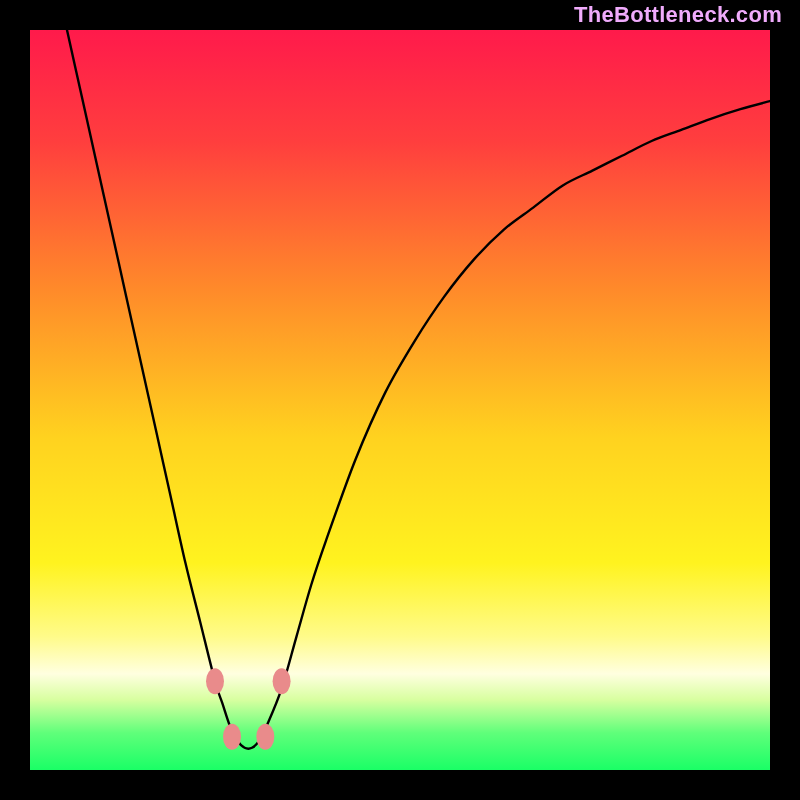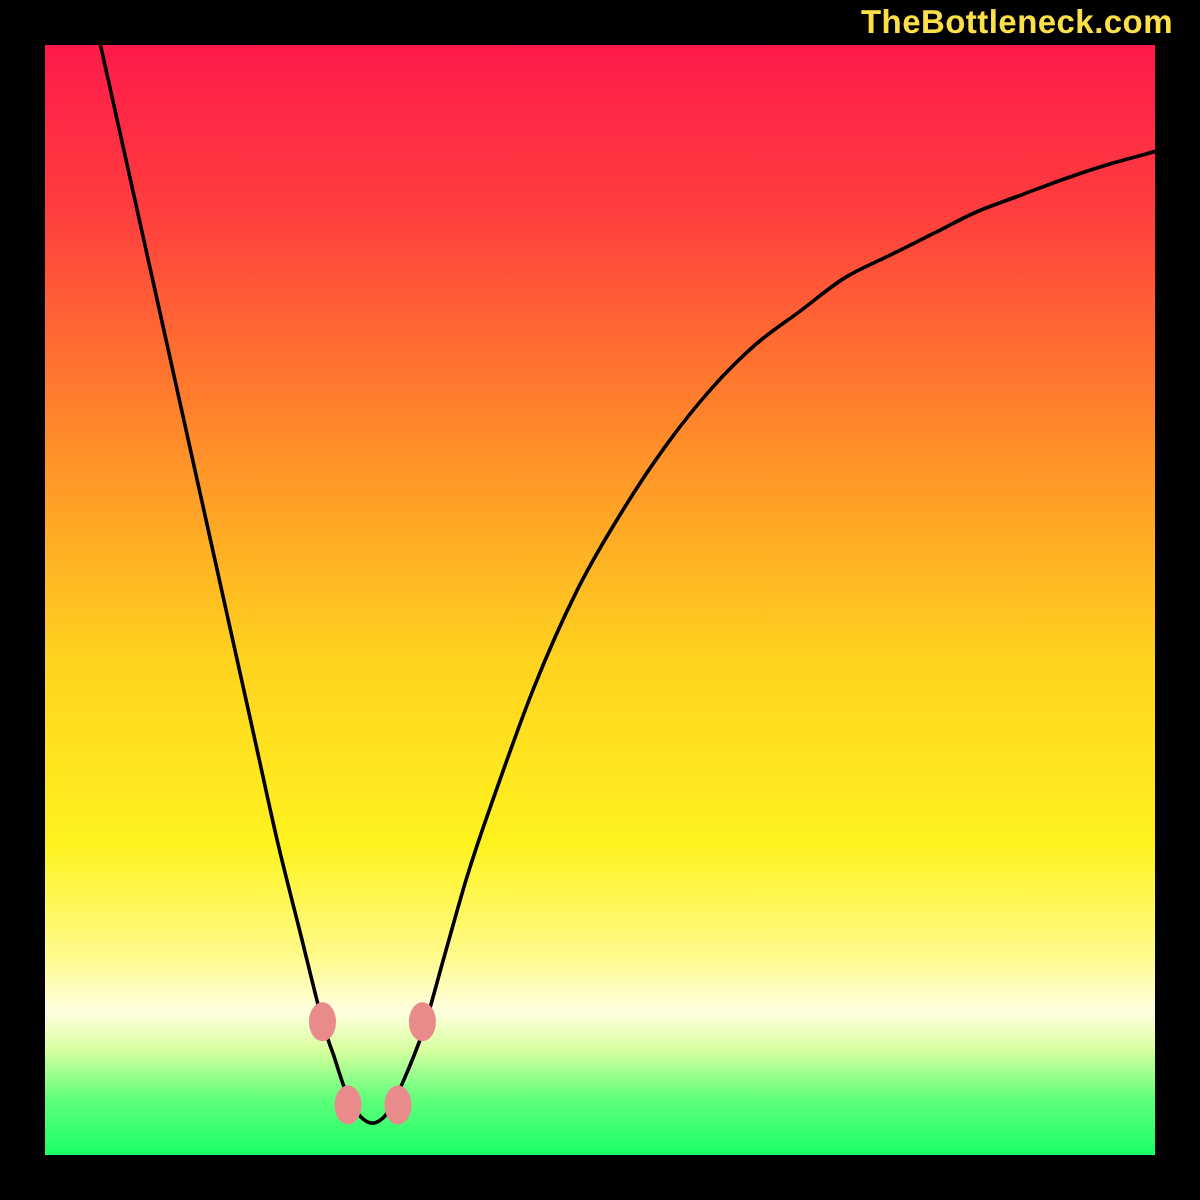--- a/index.html
+++ b/index.html
@@ -40,21 +40,21 @@
     width: 740px;
     height: 740px;
   }
   .watermark {
     position: absolute;
     top: 2px;
     right: 18px;
     font-family: Arial, Helvetica, sans-serif;
     font-size: 22px;
     font-weight: 600;
-    color: #fde047;
+    color: #f0abfc;
     letter-spacing: 0.3px;
   }
 </style>
 </head>
 <body>
 
 <div class="frame">
 
   <div class="watermark">TheBottleneck.com</div>
 

